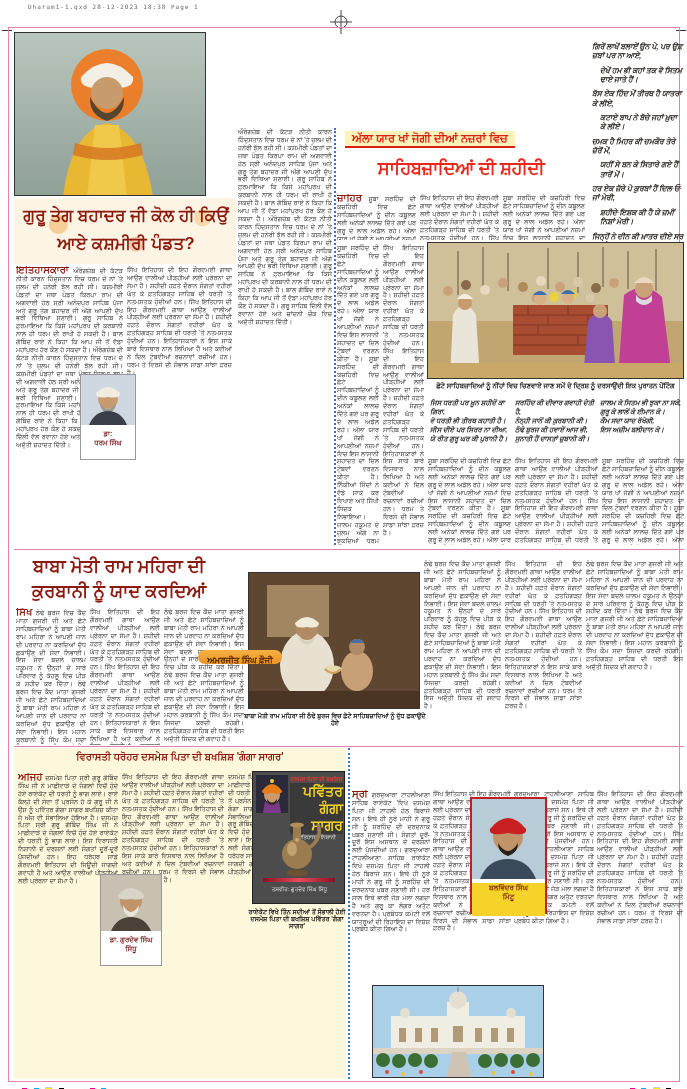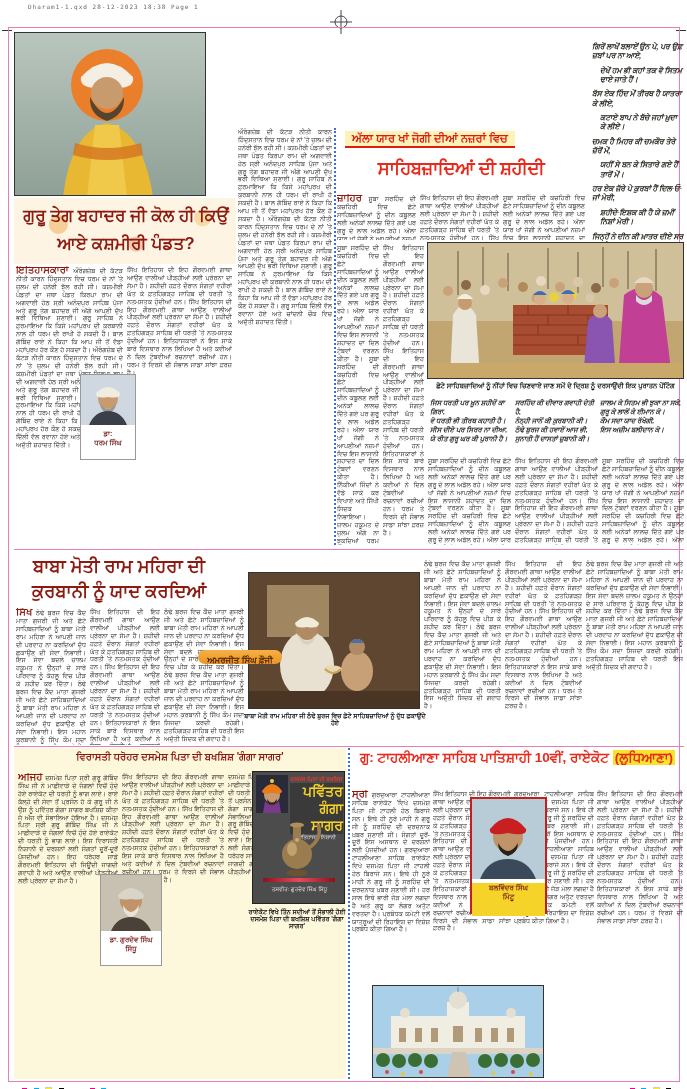--- a/index.html
+++ b/index.html
@@ -317,24 +317,20 @@
       <path d="M17,20 Q30,6 43,20 Q44,26 30,24 Q16,26 17,20" fill="#d8d4c8"></path>
       <path d="M22,30 Q30,44 38,30 Q38,40 30,42 Q22,40 22,30" fill="#e8e4da"></path>
       <path d="M10,56 Q16,42 30,42 Q44,42 50,56 Z" fill="#4a4238"></path>
     </svg>
     <div class="cap">ਡਾ. ਗੁਰਦੇਵ ਸਿੰਘ</div>
     <div class="cap">ਸਿੱਧੂ</div>
   </div>
 
   <div class="abs sep-v-blue" style="left:348px;top:748px;height:331px;"></div>
 
-  <div class="abs brhead" style="left:352px;top:750px;width:331px;height:17px;">
-    <span>ਗੁ: ਟਾਹਲੀਆਣਾ ਸਾਹਿਬ ਪਾਤਿਸ਼ਾਹੀ 10ਵੀਂ, ਰਾਏਕੋਟ</span>
-    <span class="brhl">(ਲੁਧਿਆਣਾ)</span>
-  </div>
 
   <div class="abs col" style="left:352px;top:790px;width:78px;height:192px;">
     <span class="lead">ਸ੍ਰੀ</span>
     <span>ਗੁਰਦੁਆਰਾ ਟਾਹਲੀਆਣਾ ਸਾਹਿਬ ਰਾਏਕੋਟ 'ਵਿਖੇ ਦਸਮੇਸ਼ ਪਿਤਾ ਜੀ ਟਾਹਲੀ ਹੇਠ ਬਿਰਾਜੇ ਸਨ। ਇਥੇ ਹੀ ਨੂਰੇ ਮਾਹੀ ਨੇ ਗੁਰੂ ਜੀ ਨੂੰ ਸਰਹਿੰਦ ਦੀ ਦਰਦਨਾਕ ਖ਼ਬਰ ਸੁਣਾਈ ਸੀ। ਸੰਗਤਾਂ ਦੂਰੋਂ-ਦੂਰੋਂ ਇਸ ਅਸਥਾਨ ਦੇ ਦਰਸ਼ਨਾਂ ਲਈ ਪੁੱਜਦੀਆਂ ਹਨ। ਗੁਰਦੁਆਰਾ ਟਾਹਲੀਆਣਾ ਸਾਹਿਬ ਰਾਏਕੋਟ ਵਿਖੇ ਦਸਮੇਸ਼ ਪਿਤਾ ਜੀ ਟਾਹਲੀ ਹੇਠ ਬਿਰਾਜੇ ਸਨ। ਇਥੇ ਹੀ ਨੂਰੇ ਮਾਹੀ ਨੇ ਗੁਰੂ ਜੀ ਨੂੰ ਸਰਹਿੰਦ ਦੀ ਦਰਦਨਾਕ ਖ਼ਬਰ ਸੁਣਾਈ ਸੀ। ਹਰ ਸਾਲ ਇਥੇ ਭਾਰੀ ਜੋੜ ਮੇਲਾ ਲਗਦਾ ਹੈ ਅਤੇ ਗੁਰੂ ਕਾ ਲੰਗਰ ਅਤੁੱਟ ਵਰਤਦਾ ਹੈ। ਪ੍ਰਬੰਧਕ ਕਮੇਟੀ ਵਲੋਂ ਯਾਤਰੂਆਂ ਦੀ ਰਿਹਾਇਸ਼ ਦਾ ਵਿਸ਼ੇਸ਼ ਪ੍ਰਬੰਧ ਕੀਤਾ ਗਿਆ ਹੈ।</span>
   </div>
   <div class="abs col" style="left:433px;top:790px;width:78px;height:192px;">ਸਿੱਖ ਇਤਿਹਾਸ ਦੀ ਇਹ ਗੌਰਵਮਈ ਗਾਥਾ ਆਉਣ ਵਾਲੀਆਂ ਪੀੜ੍ਹੀਆਂ ਲਈ ਪ੍ਰੇਰਨਾ ਦਾ ਸੋਮਾ ਹੈ। ਸ਼ਹੀਦੀ ਹਫ਼ਤੇ ਦੌਰਾਨ ਸੰਗਤਾਂ ਵਹੀਰਾਂ ਘੱਤ ਕੇ ਫ਼ਤਹਿਗੜ੍ਹ ਸਾਹਿਬ ਦੀ ਧਰਤੀ 'ਤੇ ਨਤਮਸਤਕ ਹੁੰਦੀਆਂ ਹਨ। ਸਿੱਖ ਇਤਿਹਾਸ ਦੀ ਇਹ ਗੌਰਵਮਈ ਗਾਥਾ ਆਉਣ ਵਾਲੀਆਂ ਪੀੜ੍ਹੀਆਂ ਲਈ ਪ੍ਰੇਰਨਾ ਦਾ ਸੋਮਾ ਹੈ। ਸ਼ਹੀਦੀ ਹਫ਼ਤੇ ਦੌਰਾਨ ਸੰਗਤਾਂ ਵਹੀਰਾਂ ਘੱਤ ਕੇ ਫ਼ਤਹਿਗੜ੍ਹ ਸਾਹਿਬ ਦੀ ਧਰਤੀ 'ਤੇ ਨਤਮਸਤਕ ਹੁੰਦੀਆਂ ਹਨ। ਇਤਿਹਾਸਕਾਰਾਂ ਨੇ ਇਸ ਸਾਕੇ ਬਾਰੇ ਵਿਸਥਾਰ ਨਾਲ ਲਿਖਿਆ ਹੈ ਅਤੇ ਕਵੀਆਂ ਨੇ ਦਿਲ ਟੁੰਬਵੀਆਂ ਰਚਨਾਵਾਂ ਰਚੀਆਂ ਹਨ। ਧਰਮ ਤੇ ਵਿਰਸੇ ਦੀ ਸੰਭਾਲ ਸਾਡਾ ਸਾਂਝਾ ਫ਼ਰਜ਼ ਹੈ।</div>
   <div class="abs col" style="left:514px;top:790px;width:80px;height:288px;">ਗੁਰਦੁਆਰਾ ਟਾਹਲੀਆਣਾ ਸਾਹਿਬ ਰਾਏਕੋਟ 'ਵਿਖੇ ਦਸਮੇਸ਼ ਪਿਤਾ ਜੀ ਟਾਹਲੀ ਹੇਠ ਬਿਰਾਜੇ ਸਨ। ਇਥੇ ਹੀ ਨੂਰੇ ਮਾਹੀ ਨੇ ਗੁਰੂ ਜੀ ਨੂੰ ਸਰਹਿੰਦ ਦੀ ਦਰਦਨਾਕ ਖ਼ਬਰ ਸੁਣਾਈ ਸੀ। ਸੰਗਤਾਂ ਦੂਰੋਂ-ਦੂਰੋਂ ਇਸ ਅਸਥਾਨ ਦੇ ਦਰਸ਼ਨਾਂ ਲਈ ਪੁੱਜਦੀਆਂ ਹਨ। ਗੁਰਦੁਆਰਾ ਟਾਹਲੀਆਣਾ ਸਾਹਿਬ ਰਾਏਕੋਟ ਵਿਖੇ ਦਸਮੇਸ਼ ਪਿਤਾ ਜੀ ਟਾਹਲੀ ਹੇਠ ਬਿਰਾਜੇ ਸਨ। ਇਥੇ ਹੀ ਨੂਰੇ ਮਾਹੀ ਨੇ ਗੁਰੂ ਜੀ ਨੂੰ ਸਰਹਿੰਦ ਦੀ ਦਰਦਨਾਕ ਖ਼ਬਰ ਸੁਣਾਈ ਸੀ। ਹਰ ਸਾਲ ਇਥੇ ਭਾਰੀ ਜੋੜ ਮੇਲਾ ਲਗਦਾ ਹੈ ਅਤੇ ਗੁਰੂ ਕਾ ਲੰਗਰ ਅਤੁੱਟ ਵਰਤਦਾ ਹੈ। ਪ੍ਰਬੰਧਕ ਕਮੇਟੀ ਵਲੋਂ ਯਾਤਰੂਆਂ ਦੀ ਰਿਹਾਇਸ਼ ਦਾ ਵਿਸ਼ੇਸ਼ ਪ੍ਰਬੰਧ ਕੀਤਾ ਗਿਆ ਹੈ।</div>
   <div class="abs col" style="left:597px;top:790px;width:86px;height:288px;">ਸਿੱਖ ਇਤਿਹਾਸ ਦੀ ਇਹ ਗੌਰਵਮਈ ਗਾਥਾ ਆਉਣ ਵਾਲੀਆਂ ਪੀੜ੍ਹੀਆਂ ਲਈ ਪ੍ਰੇਰਨਾ ਦਾ ਸੋਮਾ ਹੈ। ਸ਼ਹੀਦੀ ਹਫ਼ਤੇ ਦੌਰਾਨ ਸੰਗਤਾਂ ਵਹੀਰਾਂ ਘੱਤ ਕੇ ਫ਼ਤਹਿਗੜ੍ਹ ਸਾਹਿਬ ਦੀ ਧਰਤੀ 'ਤੇ ਨਤਮਸਤਕ ਹੁੰਦੀਆਂ ਹਨ। ਸਿੱਖ ਇਤਿਹਾਸ ਦੀ ਇਹ ਗੌਰਵਮਈ ਗਾਥਾ ਆਉਣ ਵਾਲੀਆਂ ਪੀੜ੍ਹੀਆਂ ਲਈ ਪ੍ਰੇਰਨਾ ਦਾ ਸੋਮਾ ਹੈ। ਸ਼ਹੀਦੀ ਹਫ਼ਤੇ ਦੌਰਾਨ ਸੰਗਤਾਂ ਵਹੀਰਾਂ ਘੱਤ ਕੇ ਫ਼ਤਹਿਗੜ੍ਹ ਸਾਹਿਬ ਦੀ ਧਰਤੀ 'ਤੇ ਨਤਮਸਤਕ ਹੁੰਦੀਆਂ ਹਨ। ਇਤਿਹਾਸਕਾਰਾਂ ਨੇ ਇਸ ਸਾਕੇ ਬਾਰੇ ਵਿਸਥਾਰ ਨਾਲ ਲਿਖਿਆ ਹੈ ਅਤੇ ਕਵੀਆਂ ਨੇ ਦਿਲ ਟੁੰਬਵੀਆਂ ਰਚਨਾਵਾਂ ਰਚੀਆਂ ਹਨ। ਧਰਮ ਤੇ ਵਿਰਸੇ ਦੀ ਸੰਭਾਲ ਸਾਡਾ ਸਾਂਝਾ ਫ਼ਰਜ਼ ਹੈ।</div>
 
   <div class="abs inset" style="left:470px;top:797px;width:77px;height:117px;border:2px solid #c02020;">

